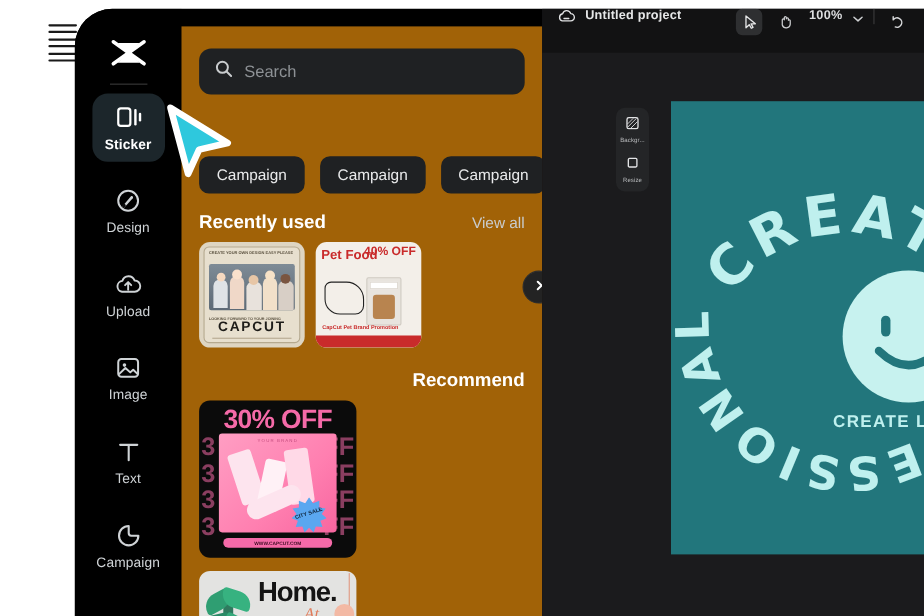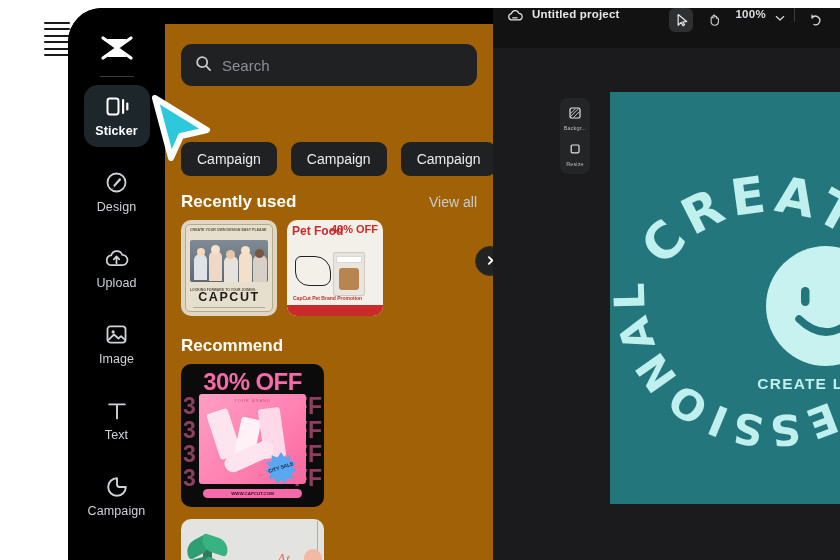--- a/index.html
+++ b/index.html
@@ -260,21 +260,21 @@
 
         <div class="next-btn">
           <span>
             <svg width="11" height="11" viewBox="0 0 12 12">
               <path d="M4.2 2.3 L8 6 L4.2 9.7" fill="none" stroke="#fff" stroke-width="2" stroke-linecap="round" stroke-linejoin="round"></path>
             </svg>
           </span>
         </div>
       </div>
 
-      <div class="sec-head" style="padding-top:20px;">
+      <div class="sec-head" style="padding-top:20px;justify-content:flex-end;">
         <div class="sec-title">Recommend</div>
       </div>
 
       <div class="grid">
 
         <div class="gcard" style="background:#0b0b0b;">
           <div style="position:absolute;left:0;right:0;top:4px;text-align:center;font-size:24px;font-weight:800;color:#f56aa8;letter-spacing:-0.6px;">30% OFF</div>
           <div style="position:absolute;left:2px;top:30px;font-size:23px;font-weight:800;color:#f56aa8;line-height:1.05;opacity:.55;">3<br>3<br>3<br>3</div>
           <div style="position:absolute;right:2px;top:30px;font-size:23px;font-weight:800;color:#f56aa8;line-height:1.05;opacity:.55;text-align:right;">FF<br>FF<br>FF<br>FF</div>
           <div style="position:absolute;left:18px;top:30px;width:107px;height:90px;background:linear-gradient(135deg,#ff9ec3 0%,#ff7fb0 60%,#f7669f 100%);border-radius:3px;overflow:hidden;">
@@ -284,20 +284,21 @@
             <div style="position:absolute;left:24px;top:54px;width:52px;height:17px;background:#fde4ee;border-radius:9px;transform:rotate(-24deg);"></div>
             <div style="position:absolute;left:0;right:0;top:4px;text-align:center;font-size:4px;color:#c44b7e;letter-spacing:1px;">YOUR BRAND</div>
           </div>
           <div style="position:absolute;left:84px;top:88px;width:32px;height:32px;background:#5aa7f0;clip-path:polygon(50% 0,61% 17%,79% 10%,79% 29%,97% 32%,86% 48%,100% 60%,82% 67%,88% 85%,69% 83%,63% 100%,50% 87%,37% 100%,31% 83%,12% 85%,18% 67%,0 60%,14% 48%,3% 32%,21% 29%,21% 10%,39% 17%);display:flex;align-items:center;justify-content:center;">
             <span style="font-size:5px;font-weight:800;color:#10253c;transform:rotate(-18deg);text-align:center;line-height:1.05;">CITY SALE</span>
           </div>
           <div style="position:absolute;left:22px;right:22px;bottom:9px;height:9px;border-radius:5px;background:#f56aa8;display:flex;align-items:center;justify-content:center;font-size:4.4px;font-weight:700;color:#3c0c22;">WWW.CAPCUT.COM</div>
         </div>
 
         <div class="gcard" style="background:#e3e3e1;">
+          <div style="position:absolute;right:18px;top:5px;font-size:25px;font-weight:800;color:#141414;letter-spacing:-1px;">Home.</div>
           <div style="position:absolute;right:34px;top:32px;font-size:15px;font-style:italic;color:#e07b5a;font-family:'Liberation Serif',serif;">At</div>
           <div style="position:absolute;right:6px;top:2px;width:1.2px;height:30px;background:#e09a82;"></div>
           <div style="position:absolute;right:2px;top:30px;width:18px;height:18px;border-radius:50%;background:#f3b9a4;"></div>
           <div style="position:absolute;left:6px;top:18px;width:42px;height:78px;">
             <div style="position:absolute;left:16px;top:6px;width:9px;height:74px;background:#2f7a5e;border-radius:4px;"></div>
             <div style="position:absolute;left:-2px;top:2px;width:26px;height:16px;background:#2f9e72;border-radius:13px 3px 13px 3px;transform:rotate(-28deg);"></div>
             <div style="position:absolute;left:14px;top:0px;width:28px;height:16px;background:#37b280;border-radius:3px 13px 3px 13px;transform:rotate(18deg);"></div>
             <div style="position:absolute;left:-4px;top:22px;width:26px;height:15px;background:#2a8a66;border-radius:13px 3px 13px 3px;transform:rotate(-14deg);"></div>
             <div style="position:absolute;left:16px;top:24px;width:27px;height:15px;background:#35a87a;border-radius:3px 13px 3px 13px;transform:rotate(26deg);"></div>
           </div>

